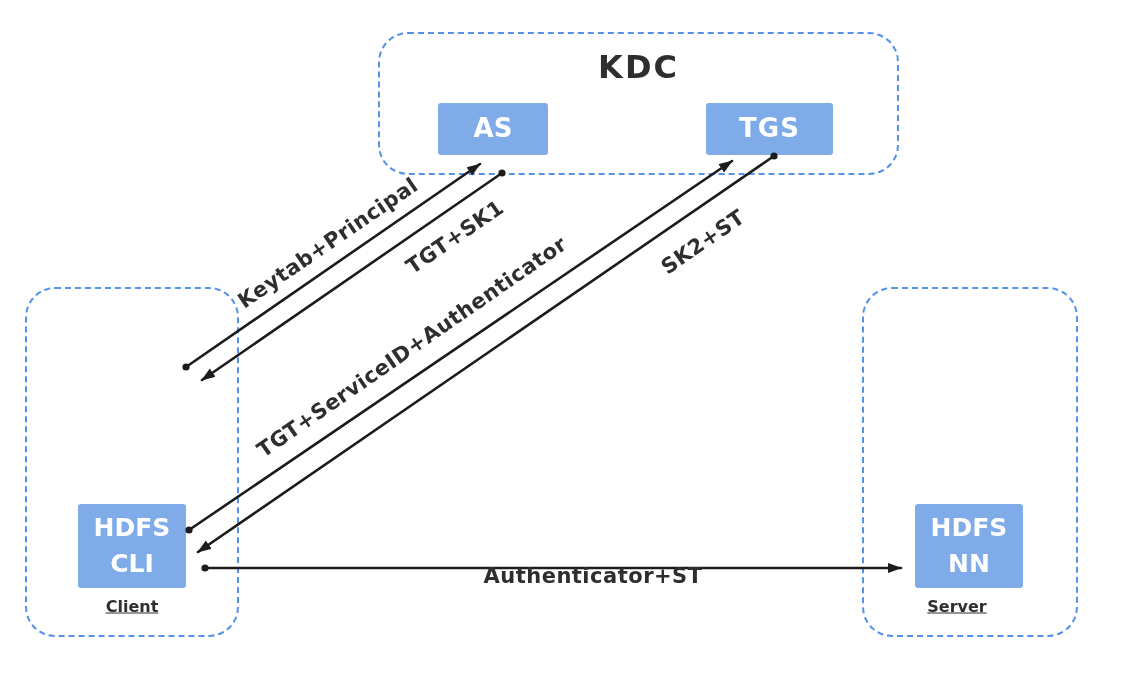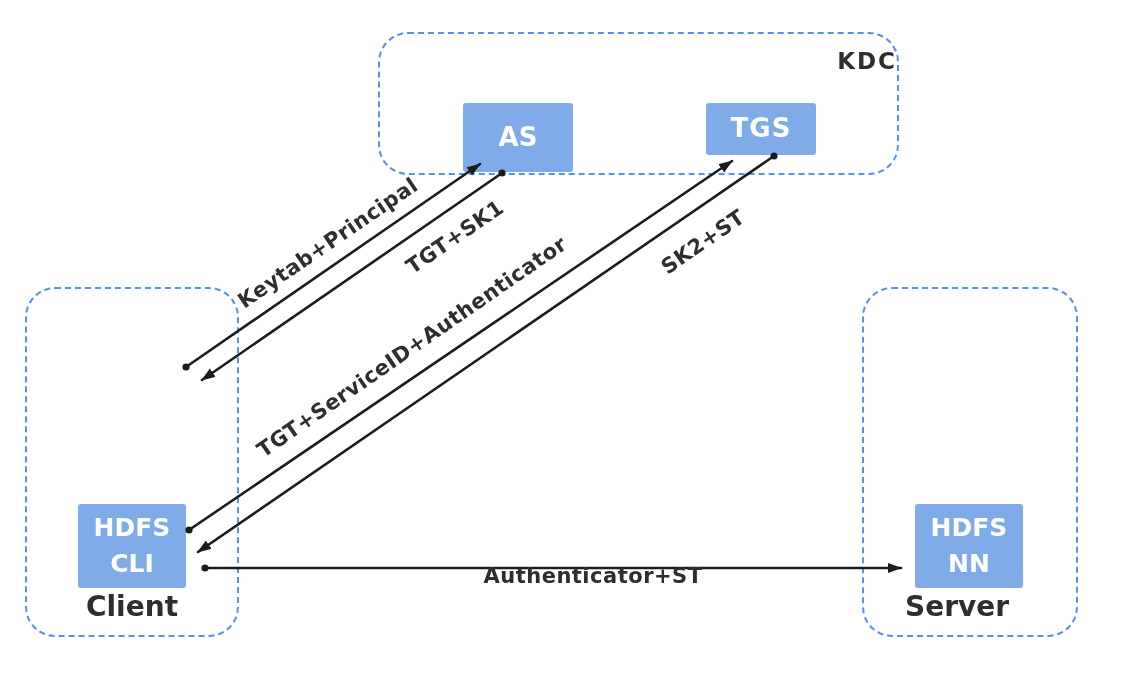--- a/index.html
+++ b/index.html
@@ -21,51 +21,52 @@
   .container{
     position:absolute;
     border:2.5px dashed var(--container-border);
     border-radius:30px;
     background:transparent;
     box-sizing:border-box;
   }
   .container-title{
     position:absolute;
     left:0;right:0;top:14px;
-    text-align:right;
-    font-size:23px;
+    text-align:center;
+    font-size:32px;
     font-weight:600;
     letter-spacing:2px;
     color:var(--label-text);
   }
   .node{
     position:absolute;
     background:var(--node-fill);
     color:var(--node-text);
     display:flex;
     flex-direction:column;
     align-items:center;
     justify-content:center;
     font-weight:bold;
     border-radius:3px;
     box-sizing:border-box;
   }
   .node .nline{display:block;line-height:1.45;}
-  .node-as   {left:463px;top:103px;width:110px;height:69px;font-size:26px;}
-  .node-tgs  {left:706px;top:103px;width:110px;height:52px;font-size:26px;letter-spacing:1px;}
+  .node-as   {left:438px;top:103px;width:110px;height:52px;font-size:26px;}
+  .node-tgs  {left:706px;top:103px;width:127px;height:52px;font-size:26px;letter-spacing:1px;}
   .node-kniti{left:76px; top:374px;width:108px;height:55px;font-size:26px;}
   .node-hdfs-cli{left:78px;top:504px;width:108px;height:84px;font-size:25px;}
   .node-hdfs-nn{left:915px;top:504px;width:108px;height:84px;font-size:25px;}
   .group-caption{
     position:absolute;
     transform:translate(-50%,-50%);
-    font-size:28px;
+    font-size:16px;
     font-weight:600;
     color:var(--label-text);
     white-space:nowrap;
+    text-decoration:underline;
   }
   .caption-client{left:132px;top:606px;}
   .caption-server{left:913px;top:606px;margin-left:44px;}
   .edges{
     position:absolute;left:0;top:0;width:1142px;height:685px;
     pointer-events:none;
   }
   .edge{
     stroke:var(--arrow-color);
     stroke-width:2.6;

